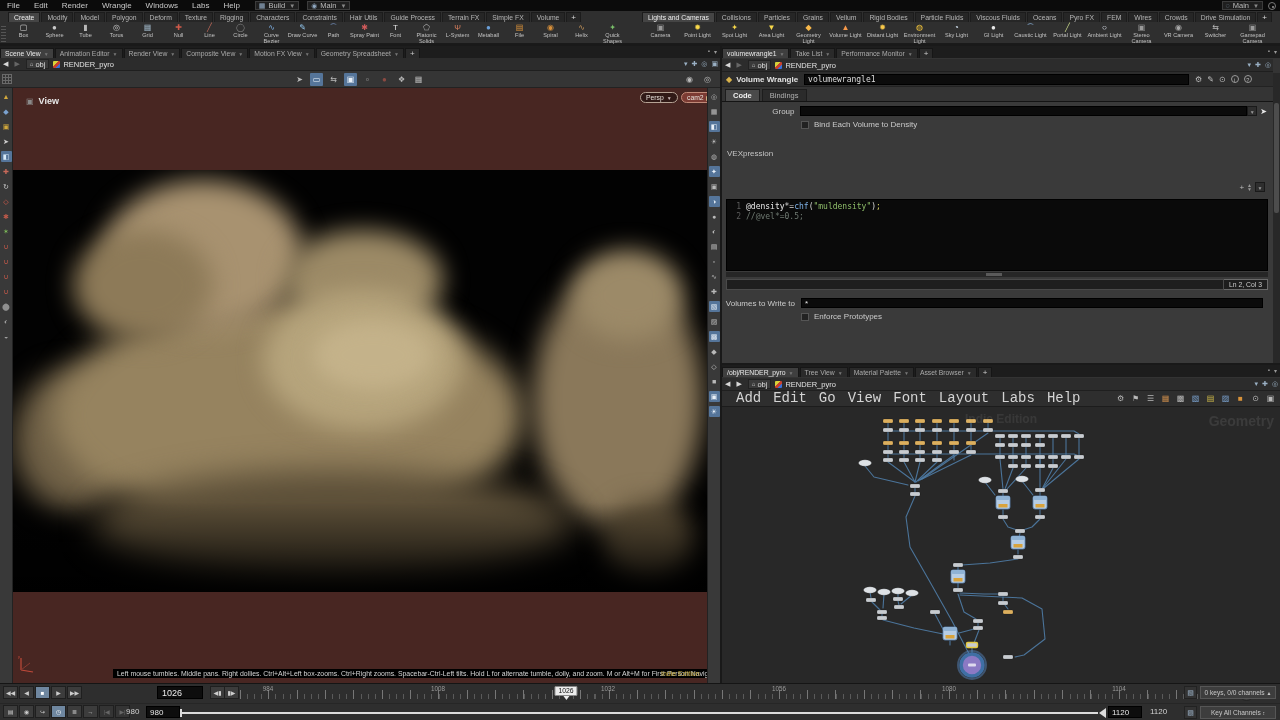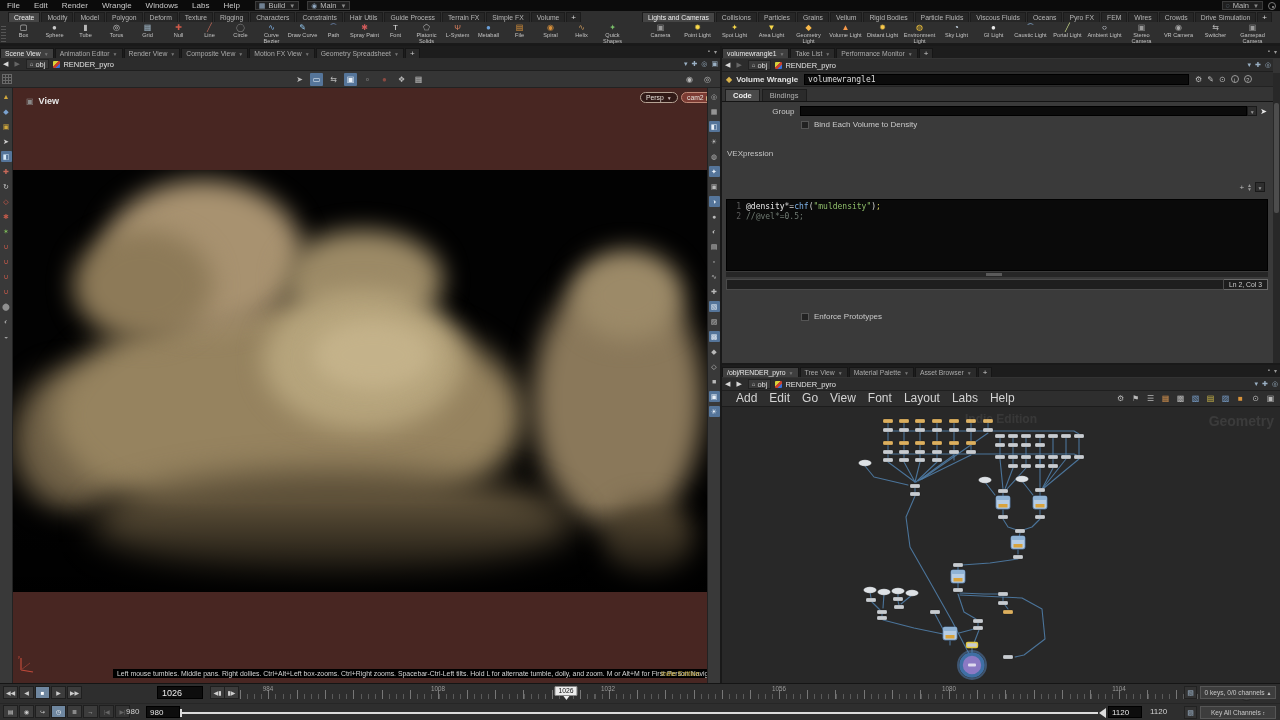--- a/index.html
+++ b/index.html
@@ -120,21 +120,21 @@
   #code-status .msg { flex:1; background:#1e1e1e; border:1px solid #4a4a4a; height:11px; }
   #code-status .lncol { width:44px; background:#1e1e1e; border:1px solid #6a6a6a; border-left:none; font-size:6.8px; color:#ccc; text-align:center; line-height:10px; }
   .vex-btns { position:absolute; right:8px; top:80px; display:flex; gap:3px; align-items:center; color:#bbb; }
   .vex-plus { font-size:8px; }
   .vex-arrows { font-size:5px; line-height:4px; display:flex; flex-direction:column; color:#999; }
 
   
   #net-pane { position:absolute; left:722px; top:365px; width:558px; height:318px; background:#333; }
   #net-menu { position:absolute; left:0; top:26px; width:558px; height:16px; background:#2e2e2e; border-bottom:1px solid #1c1c1c; display:flex; align-items:center; }
   #net-menus { display:flex; margin-left:8px; }
-  #net-menus .menu-item { font-size:12px; padding:0 6px; color:#d4d4d4; }
+  #net-menus .menu-item { font-size:14px; padding:0 6px; color:#d4d4d4;font-family:Liberation Mono, monospace; }
   #net-menu-icons { position:absolute; right:4px; display:flex; gap:4px; align-items:center; }
   #net-menu-icons .icon-btn { width:11px; height:11px; font-size:8px; line-height:11px; }
   #net-canvas { position:absolute; left:0; top:42px; width:558px; height:276px; background:#282828; overflow:hidden; }
   #wm-center { position:absolute; left:243px; top:5px; font-size:12px; font-weight:bold; color:rgba(255,255,255,0.08); }
   #wm-right { position:absolute; right:6px; top:6px; font-size:14px; font-weight:bold; color:rgba(255,255,255,0.09); }
 
   
   #vsplit { position:absolute; left:720px; top:46px; width:2px; height:637px; background:#191919; }
   #hsplit-right { position:absolute; left:722px; top:363px; width:558px; height:2px; background:#191919; }
   #row3-bg { position:absolute; left:0; top:44px; width:1280px; height:2px; background:#191919; }
@@ -630,20 +630,24 @@
             <span class="lnum">2</span>
             <span><span class="tk-cm">//@vel*=0.5;</span></span>
           </div>
         </div>
       <div id="code-hscroll">
           <span class="thumb"></span>
         </div>
       <div id="code-status">
         <span class="msg"></span>
         <span class="lncol">Ln 2, Col 3</span>
+      </div>
+      <div class="prow" style="left:0;top:196px;width:545px">
+        <span class="plabel" style="width:73px">Volumes to Write to</span>
+        <span class="pfield" style="margin-left:6px;width:462px">*</span>
       </div>
       <div class="prow" style="left:79px;top:210px">
         <span class="checkbox"></span>
         <span style="font-size:8px;color:#cacaca">Enforce Prototypes</span>
       </div>
     </div>
     <div id="param-scroll">
         <span class="thumb"></span>
       </div>
   </div>

